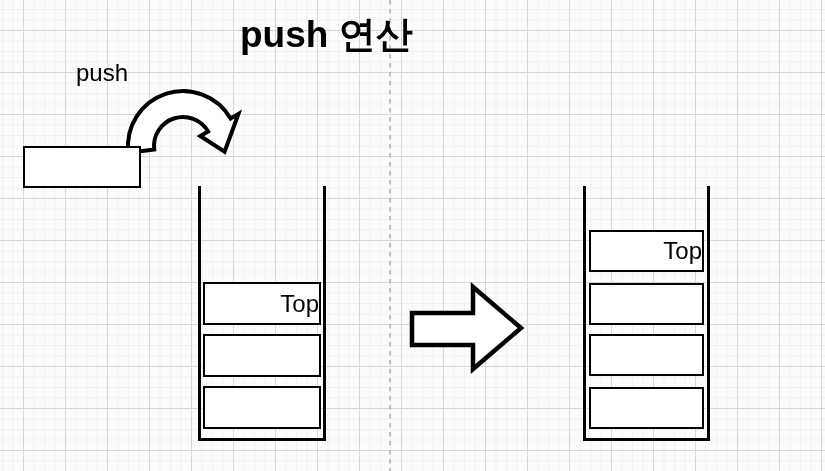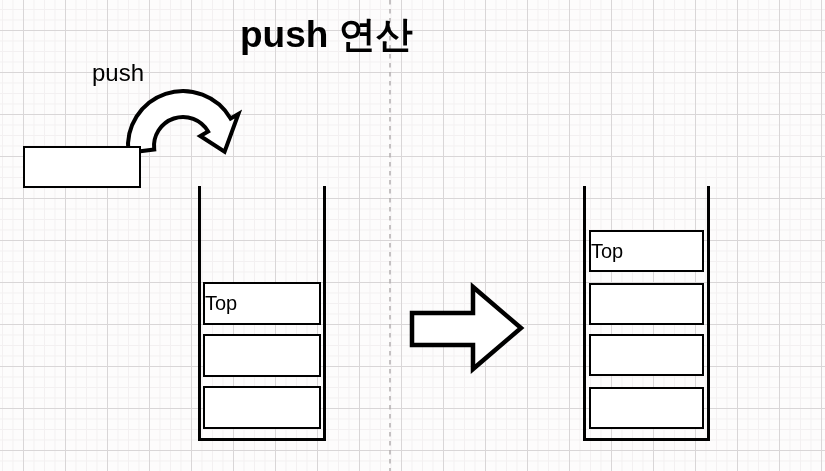--- a/index.html
+++ b/index.html
@@ -20,22 +20,22 @@
     background-position:23px 30px,23px 30px,2px 9px,2px 9px;
   }
 
   #shape-layer{position:absolute;left:0;top:0;width:825px;height:471px;}
 
   .shape-box{
     position:absolute;
     background:#ffffff;
     border:2px solid #000;
     box-sizing:border-box;
-    display:flex;align-items:center;justify-content:flex-start;
-    font-size:20px;color:#000;
+    display:flex;align-items:center;justify-content:flex-end;
+    font-size:24px;color:#000;
   }
 
   #pushed-box{left:23px;top:146px;width:118px;height:42px;border-width:2.5px;}
 
   .stack-u{
     position:absolute;
     box-sizing:border-box;
     border-left:3px solid #000;
     border-right:3px solid #000;
     border-bottom:3px solid #000;
@@ -57,21 +57,21 @@
 
   #diagram-title{
     position:absolute;left:240px;top:14px;width:385px;
     text-align:left;
     font-size:37px;font-weight:bold;color:#000;
     line-height:1.15;
     white-space:nowrap;
   }
 
   #push-label{
-    position:absolute;left:92px;top:60px;
+    position:absolute;left:76px;top:60px;
     font-size:24px;color:#000;line-height:1.1;
   }
 </style>
 </head>
 <body>
 
 <div id="canvas">
 
   <svg id="shape-layer" width="825" height="471" viewBox="0 0 825 471" xmlns="http://www.w3.org/2000/svg">
 

